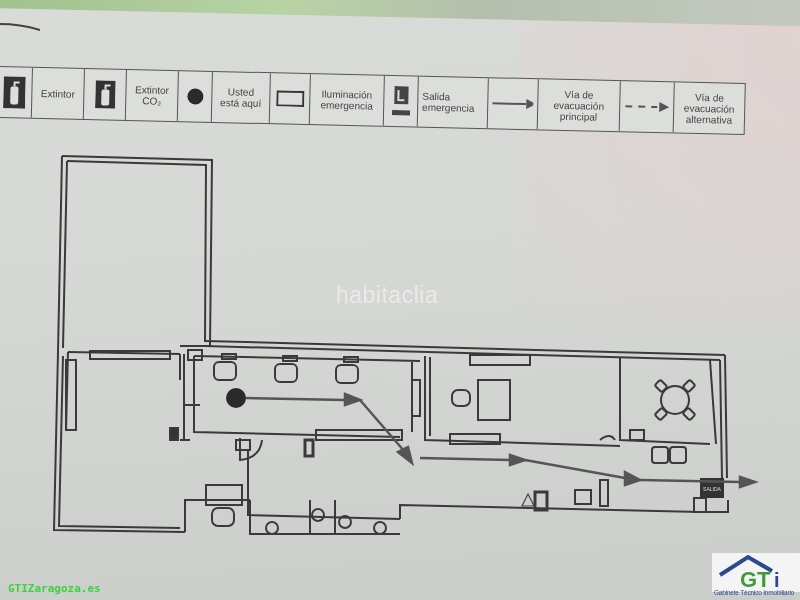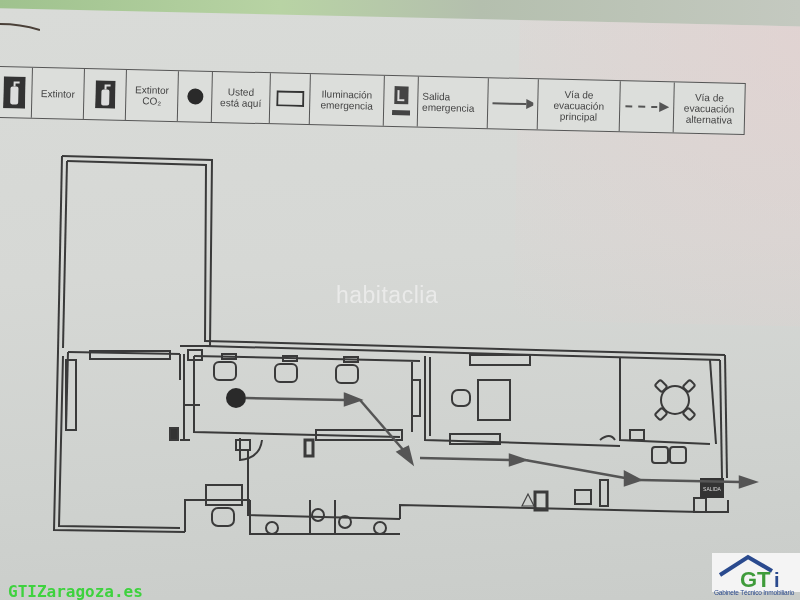--- a/index.html
+++ b/index.html
@@ -14,21 +14,21 @@
        background:radial-gradient(ellipse at top right,rgba(232,205,205,0.55),rgba(232,205,205,0));}
   .binder{position:absolute;left:0;top:22px;width:40px;height:10px;}
   .legend{position:absolute;left:-4px;top:66px;display:flex;border:1.5px solid #555;
        transform:rotate(1.3deg);transform-origin:0 0;background:#dcdedb;}
   .cell{border-right:1.5px solid #555;height:50px;display:flex;align-items:center;
        justify-content:center;font-size:10px;color:#444;text-align:center;line-height:11px;padding:0 4px;box-sizing:border-box;}
   .cell:last-child{border-right:none;}
   .plan{position:absolute;left:0;top:0;width:800px;height:600px;}
   .watermark{position:absolute;left:336px;top:282px;font-size:23px;color:rgba(240,240,240,0.75);
        letter-spacing:0.5px;}
-  .site{position:absolute;left:8px;top:582px;font-family:"DejaVu Sans Mono",monospace;font-size:16px;
+  .site{position:absolute;left:8px;top:582px;font-family:"DejaVu Sans Mono",monospace;font-size:11px;
        color:#3ed23e;font-weight:bold;}
   .logo{position:absolute;left:712px;top:553px;width:88px;height:39px;background:#f4f4f4;}
   .logo-sub{position:absolute;left:2px;top:36px;font-size:6.5px;color:#2b4a8c;white-space:nowrap;letter-spacing:-0.2px;}
 </style>
 </head>
 <body>
 
 <div class="bg-strip"></div>
 <div class="paper">
     <div class="paper-pink"></div>

